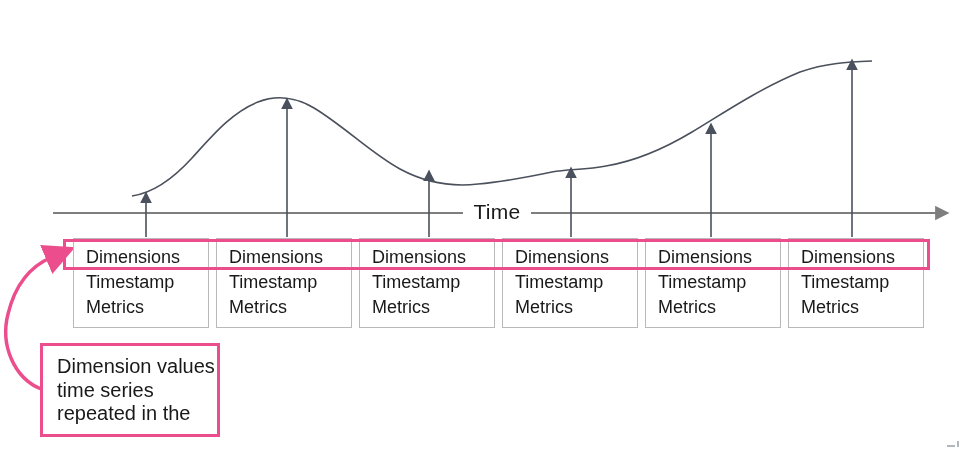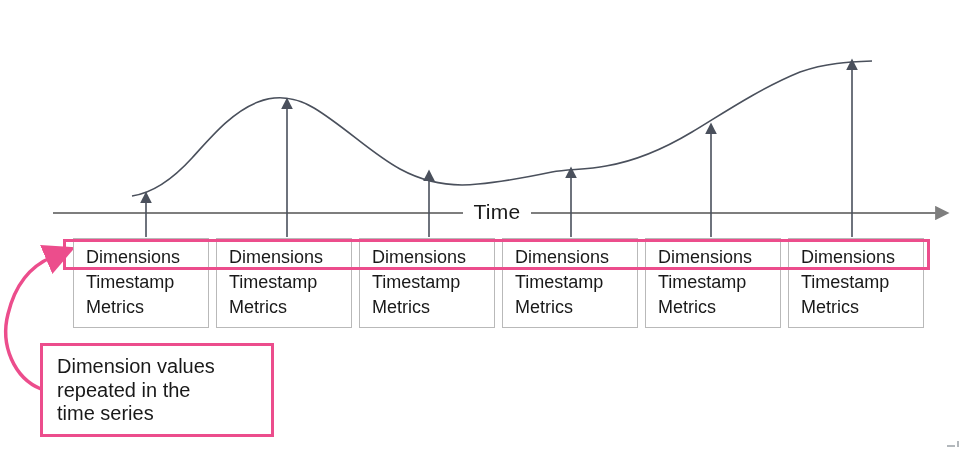--- a/index.html
+++ b/index.html
@@ -31,21 +31,21 @@
   .highlight-band {
     position: absolute; left: 63px; top: 239px;
     width: 861px; height: 25px;
     border: 3.5px solid #EC4D8C; background: transparent;
     z-index: 3; pointer-events: none;
   }
 
   
   .callout {
     position: absolute; left: 40px; top: 343px;
-    width: 234px; height: 94px; box-sizing: border-box;
+    width: 180px; height: 94px; box-sizing: border-box;
     border: 3px solid #EC4D8C; background: #ffffff;
     padding: 9px 0 12px 14px; font-size: 20px; line-height: 23.5px;
     z-index: 4;
   }
 </style>
 </head>
 <body>
 
 <div class="stage">
 
@@ -124,17 +124,17 @@
       <div>Dimensions</div>
       <div>Timestamp</div>
       <div>Metrics</div>
     </div>
   </div>
 
   <div class="highlight-band"></div>
 
   <div class="callout">
     <div>Dimension values</div>
+    <div>time series</div>
     <div>repeated in the</div>
-    <div>time series</div>
   </div>
 
 </div>
 
 </body></html>

